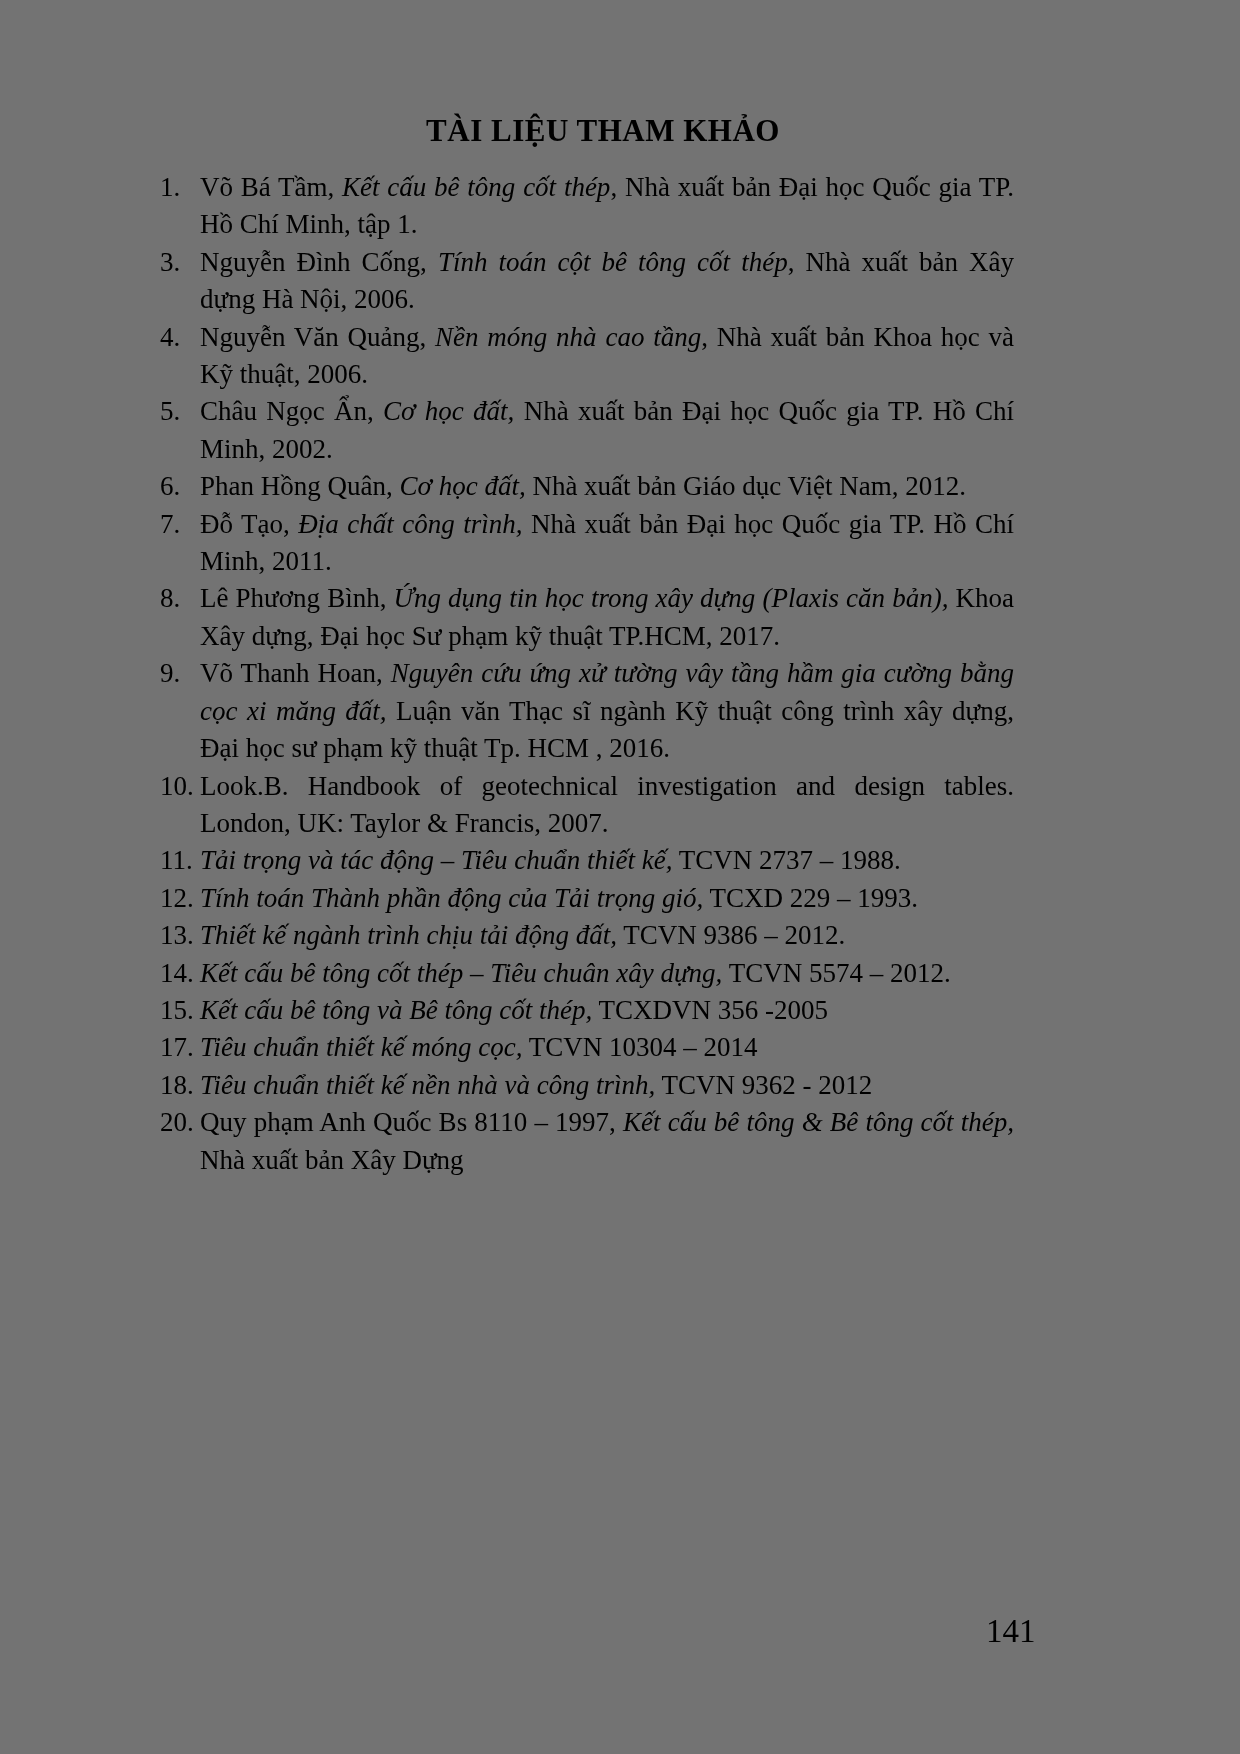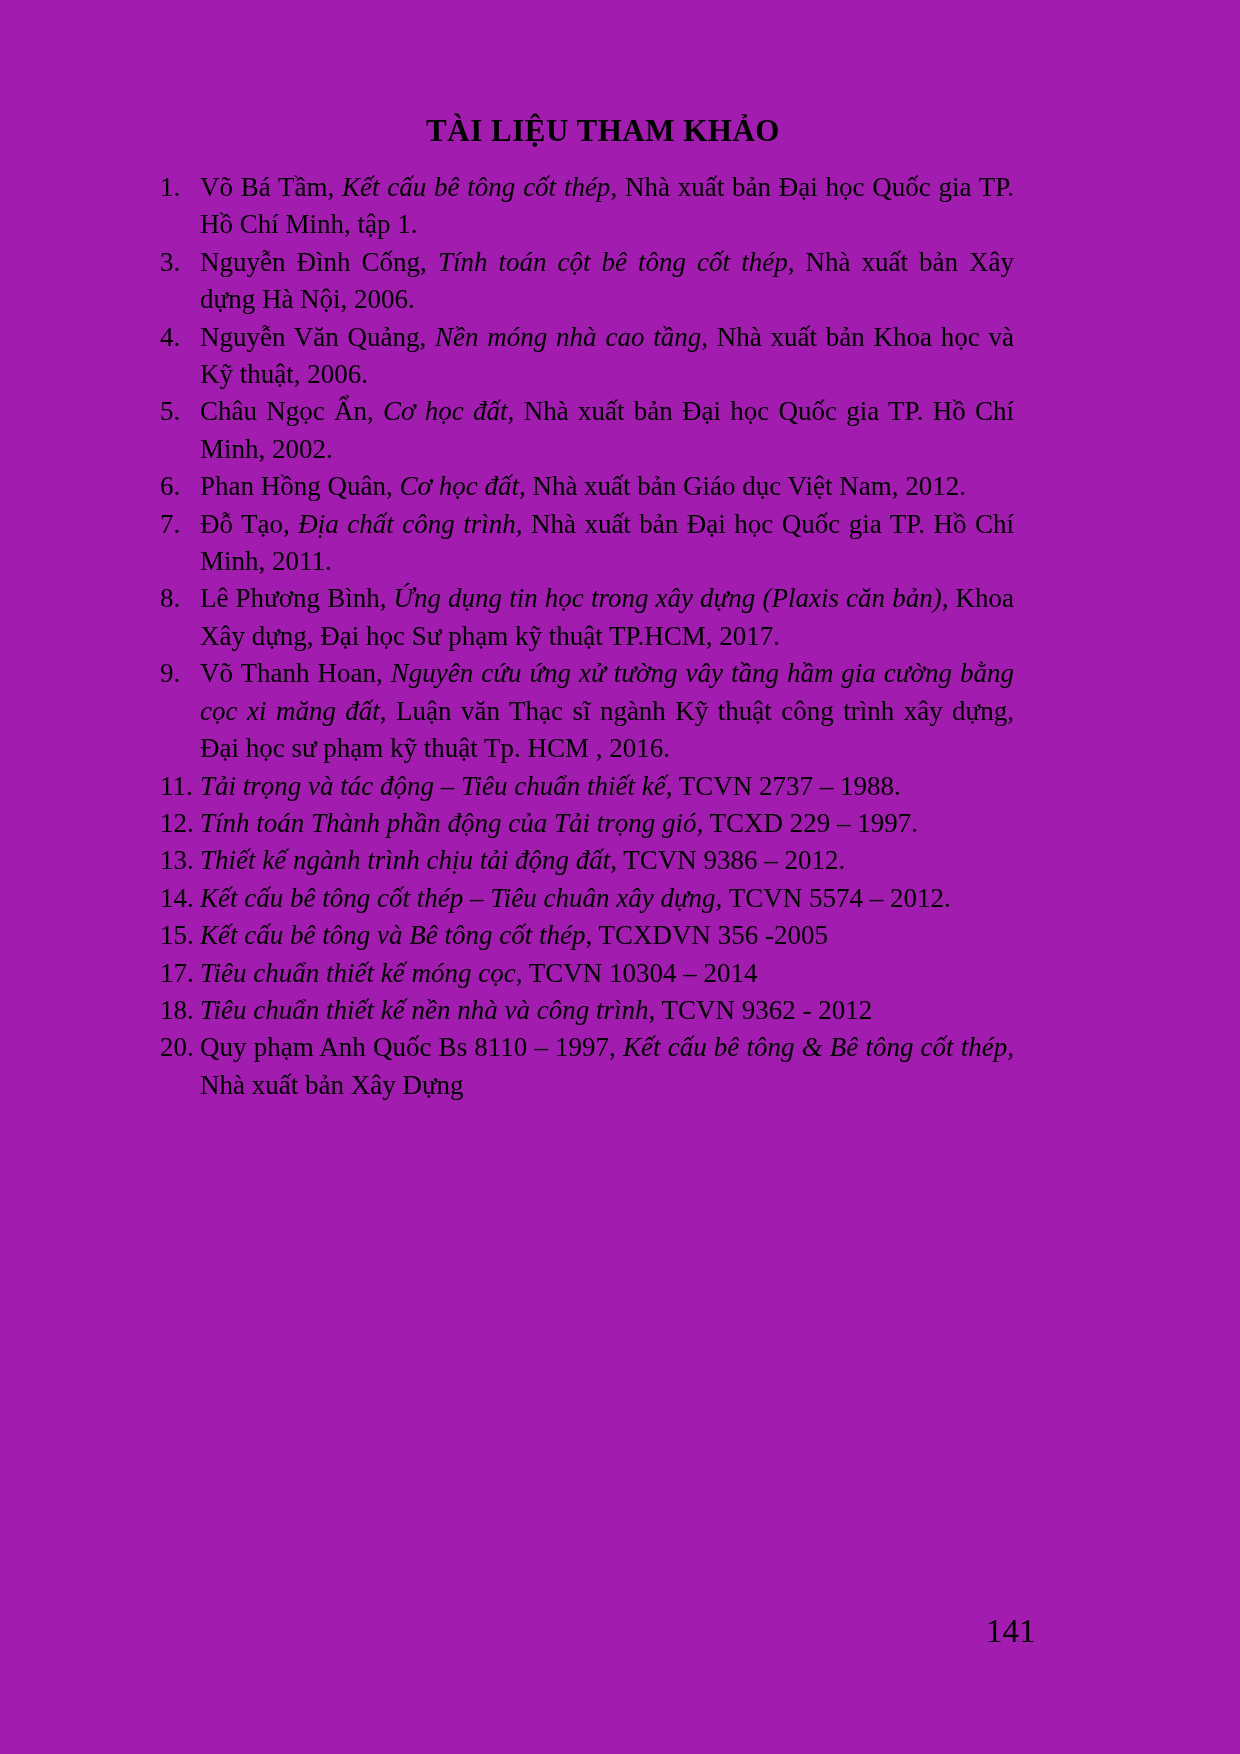--- a/index.html
+++ b/index.html
@@ -4,21 +4,21 @@
 <style>
   html, body {
     margin: 0;
     padding: 0;
     background: #ffffff;
   }
   .page {
     position: relative;
     width: 1240px;
     height: 1754px;
-    background: #a21caf;
+    background: #737373;
     color: #000000;
     font-family: "Liberation Serif", serif;
     overflow: hidden;
   }
   .title {
     position: absolute;
     top: 113px;
     left: 176px;
     width: 854px;
     margin: 0;
@@ -66,22 +66,23 @@
 
   <div class="refs">
       <p class="ref"><span class="num">1.</span><span class="rm">Võ Bá Tầm, </span><span class="it">Kết cấu bê tông cốt thép</span><span class="rm">, Nhà xuất bản Đại học Quốc gia TP. Hồ Chí Minh, tập 1.</span></p>
       <p class="ref"><span class="num">3.</span><span class="rm">Nguyễn Đình Cống, </span><span class="it">Tính toán cột bê tông cốt thép</span><span class="rm">, Nhà xuất bản Xây dựng Hà Nội, 2006.</span></p>
       <p class="ref"><span class="num">4.</span><span class="rm">Nguyễn Văn Quảng, </span><span class="it">Nền móng nhà cao tầng</span><span class="rm">, Nhà xuất bản Khoa học và Kỹ thuật, 2006.</span></p>
       <p class="ref"><span class="num">5.</span><span class="rm">Châu Ngọc Ẩn, </span><span class="it">Cơ học đất,</span><span class="rm"> Nhà xuất bản Đại học Quốc gia TP. Hồ Chí Minh, 2002.</span></p>
       <p class="ref"><span class="num">6.</span><span class="rm">Phan Hồng Quân, </span><span class="it">Cơ học đất,</span><span class="rm"> Nhà xuất bản Giáo dục Việt Nam, 2012.</span></p>
       <p class="ref"><span class="num">7.</span><span class="rm">Đỗ Tạo, </span><span class="it">Địa chất công trình,</span><span class="rm"> Nhà xuất bản Đại học Quốc gia TP. Hồ Chí Minh, 2011.</span></p>
       <p class="ref"><span class="num">8.</span><span class="rm">Lê Phương Bình, </span><span class="it">Ứng dụng tin học trong xây dựng (Plaxis căn bản),</span><span class="rm"> Khoa Xây dựng, Đại học Sư phạm kỹ thuật TP.HCM, 2017.</span></p>
       <p class="ref"><span class="num">9.</span><span class="rm">Võ Thanh Hoan, </span><span class="it">Nguyên cứu ứng xử tường vây tầng hầm gia cường bằng cọc xi măng đất,</span><span class="rm"> Luận văn Thạc sĩ ngành Kỹ thuật công trình xây dựng, Đại học sư phạm kỹ thuật Tp. HCM , 2016.</span></p>
+      <p class="ref"><span class="num">10.</span><span class="rm">Look.B. Handbook of geotechnical investigation and design tables. London, UK: Taylor &amp; Francis, 2007.</span></p>
       <p class="ref"><span class="num">11.</span><span class="it">Tải trọng và tác động – Tiêu chuẩn thiết kế,</span><span class="rm"> TCVN 2737 – 1988.</span></p>
-      <p class="ref"><span class="num">12.</span><span class="it">Tính toán Thành phần động của Tải trọng gió,</span><span class="rm"> TCXD 229 – 1997.</span></p>
+      <p class="ref"><span class="num">12.</span><span class="it">Tính toán Thành phần động của Tải trọng gió,</span><span class="rm"> TCXD 229 – 1993.</span></p>
       <p class="ref"><span class="num">13.</span><span class="it">Thiết kế ngành trình chịu tải động đất,</span><span class="rm"> TCVN 9386 – 2012.</span></p>
       <p class="ref"><span class="num">14.</span><span class="it">Kết cấu bê tông cốt thép – Tiêu chuân xây dựng,</span><span class="rm"> TCVN 5574 – 2012.</span></p>
       <p class="ref"><span class="num">15.</span><span class="it">Kết cấu bê tông và Bê tông cốt thép,</span><span class="rm"> TCXDVN 356 -2005</span></p>
       <p class="ref"><span class="num">17.</span><span class="it">Tiêu chuẩn thiết kế móng cọc,</span><span class="rm"> TCVN 10304 – 2014</span></p>
       <p class="ref"><span class="num">18.</span><span class="it">Tiêu chuẩn thiết kế nền nhà và công trình,</span><span class="rm"> TCVN 9362 - 2012</span></p>
       <p class="ref"><span class="num">20.</span><span class="rm">Quy phạm Anh Quốc Bs 8110 – 1997, </span><span class="it">Kết cấu bê tông &amp; Bê tông cốt thép,</span><span class="rm"> Nhà xuất bản Xây Dựng</span></p>
     </div>
 
   <div class="pagenum">141</div>
 </div>

